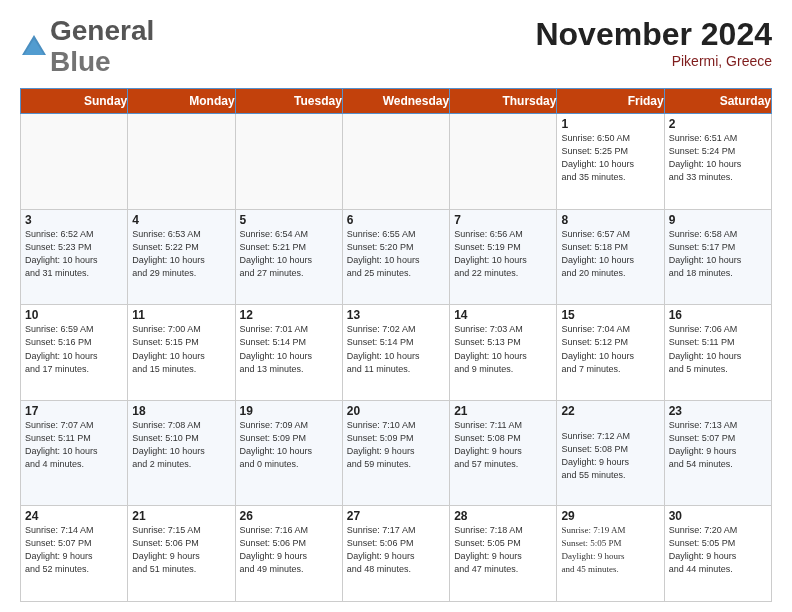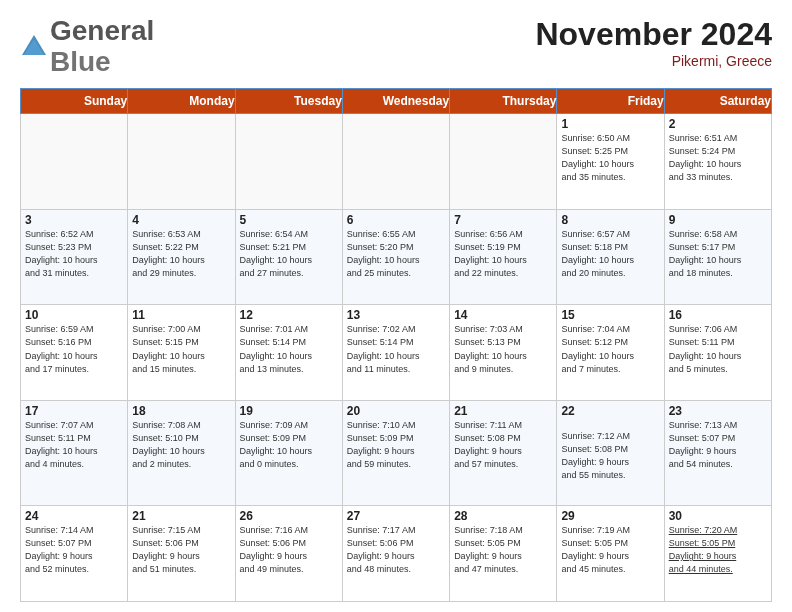--- a/index.html
+++ b/index.html
@@ -333,28 +333,28 @@
           </td>
           <td>
             <span class="day-num">28</span>
             <div class="day-info" style="white-space: pre-line;">Sunrise: 7:18 AM
 Sunset: 5:05 PM
 Daylight: 9 hours
 and 47 minutes.</div>
           </td>
           <td>
             <span class="day-num">29</span>
-            <div class="day-info" style="white-space: pre-line;">Sunrise: 7:19 AM
+            <div class="day-info" style="white-space: pre-line; font-family: Liberation Serif, serif;">Sunrise: 7:19 AM
 Sunset: 5:05 PM
 Daylight: 9 hours
 and 45 minutes.</div>
           </td>
           <td>
             <span class="day-num">30</span>
-            <div class="day-info" style="white-space: pre-line; text-decoration: underline;">Sunrise: 7:20 AM
+            <div class="day-info" style="white-space: pre-line;">Sunrise: 7:20 AM
 Sunset: 5:05 PM
 Daylight: 9 hours
 and 44 minutes.</div>
           </td>
         </tr>
       </tbody>
   </table>
 </div>
 
 </body></html>

